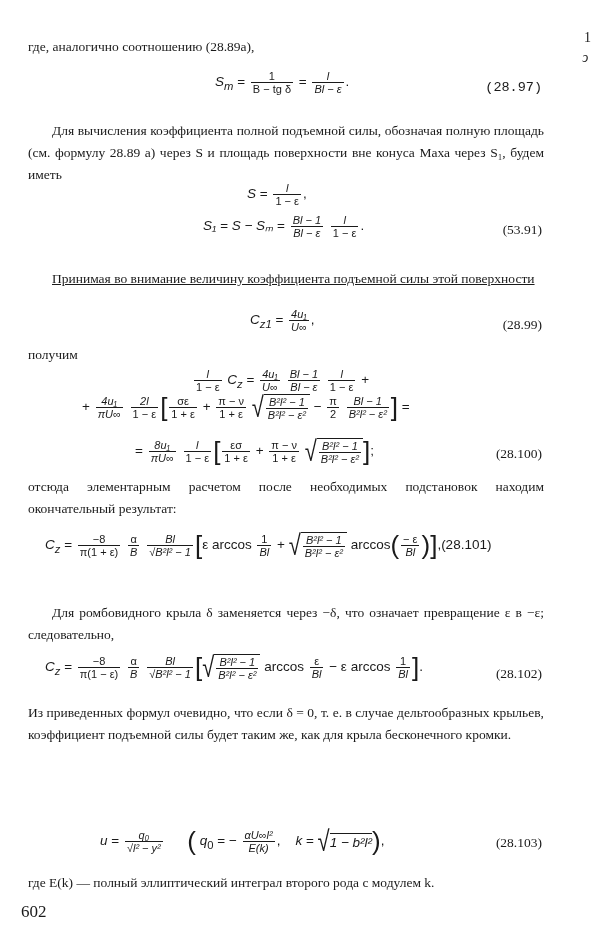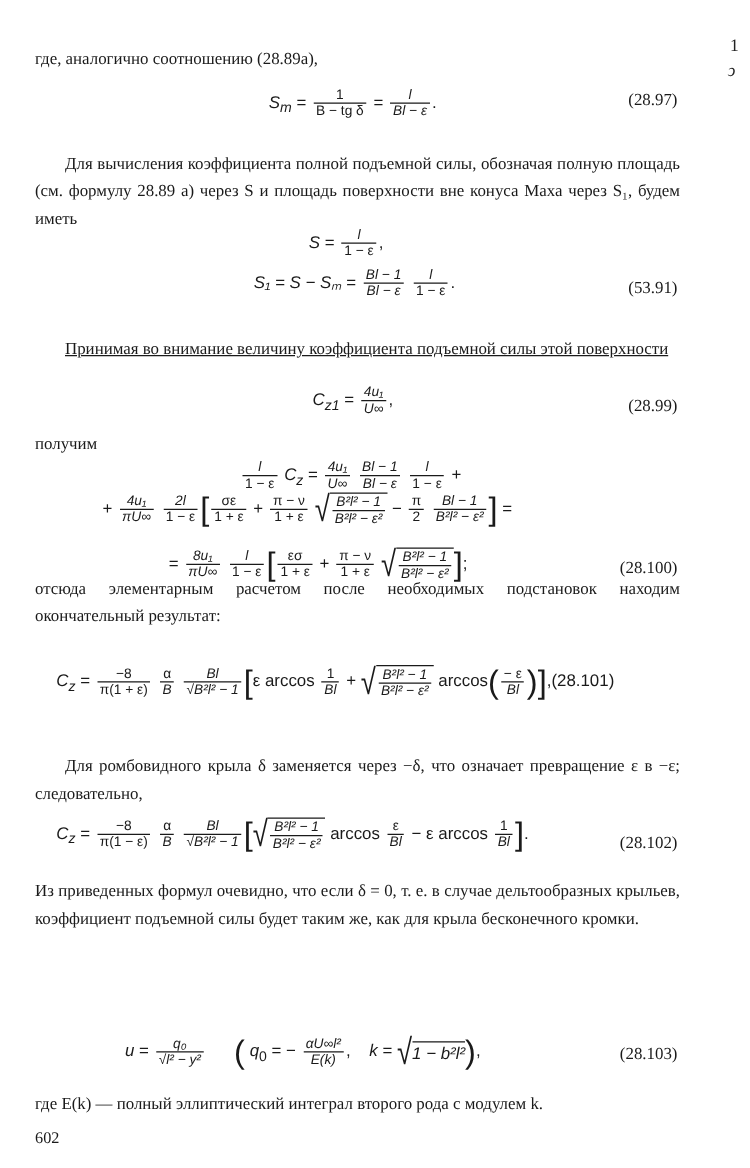--- a/index.html
+++ b/index.html
@@ -16,38 +16,38 @@
   .i { font-style:italic; }
   .frac { display:inline-block; vertical-align:middle; text-align:center; margin:0 2px; font-size:11px; line-height:12px; }
   .frac > span { display:block; padding:0 2px; }
   .frac > span.num { border-bottom:1px solid #1a1a1a; }
   .sqrt { display:inline-block; vertical-align:middle; }
   .sqrt .rad { display:inline-block; font-size:22px; vertical-align:middle; transform:scaleY(1.3); }
   .sqrt .body { display:inline-block; border-top:1px solid #1a1a1a; vertical-align:middle; padding-top:1px; }
   .br { font-size:26px; vertical-align:middle; font-weight:300; }
   .bold { font-weight:bold; }
   .margin-mark { position:absolute; font-size:14px; color:#222; }
-  .pagenum { position:absolute; left:28px; top:902px; font-size:13px; }
+  .pagenum { position:absolute; left:21px; top:902px; font-size:17px; }
 </style>
 </head>
 <body>
 
 <div class="page">
 
   <span class="margin-mark" style="left:584px;top:30px;">1</span>
   <span class="margin-mark" style="left:582px;top:50px;font-style:italic;">ↄ</span>
 
   <div class="txt" style="top:36px;">где, аналогично соотношению (28.89а),</div>
 
   <div class="eq" style="left:215px;top:70px;">
     <span class="i">S</span><sub class="i">m</sub> =
     <span class="frac"><span class="num">1</span><span>B − tg δ</span></span> =
     <span class="frac"><span class="num i">l</span><span class="i">Bl − ε</span></span>.
   </div>
-  <span class="eqnum" style="top:72px;">(28.97)</span>
+  <span class="eqnum" style="top:80px;font-family:Liberation Mono, monospace;">(28.97)</span>
 
   <div class="txt indent" style="top:120px;">Для вычисления коэффициента полной подъемной силы, обозначая полную площадь (см. формулу 28.89 а) через S и площадь поверхности вне конуса Маха через S₁, будем иметь</div>
 
   <div class="eq" style="left:247px;top:182px;">
     <span class="i">S</span> =
     <span class="frac"><span class="num i">l</span><span>1 − ε</span></span>,
   </div>
   <div class="eq" style="left:203px;top:214px;">
     <span class="i">S₁ = S − Sₘ</span> =
     <span class="frac"><span class="num i">Bl − 1</span><span class="i">Bl − ε</span></span>
@@ -83,21 +83,21 @@
   </div>
 
   <div class="eq" style="left:135px;top:436px;">
     = <span class="frac"><span class="num i">8u₁</span><span class="i">πU∞</span></span>
     <span class="frac"><span class="num i">l</span><span>1 − ε</span></span><span class="br">[</span><span class="frac"><span class="num">εσ</span><span>1 + ε</span></span> +
     <span class="frac"><span class="num">π − ν</span><span>1 + ε</span></span>
     <span class="sqrt"><span class="rad">√</span><span class="body"><span class="frac"><span class="num i">B²l² − 1</span><span class="i">B²l² − ε²</span></span></span></span><span class="br">]</span>;
   </div>
   <span class="eqnum" style="top:446px;">(28.100)</span>
 
-  <div class="txt" style="top:460px;font-family:Liberation Serif, serif;">отсюда элементарным расчетом после необходимых подстановок находим окончательный результат:</div>
+  <div class="txt" style="top:476px;font-family:Liberation Serif, serif;">отсюда элементарным расчетом после необходимых подстановок находим окончательный результат:</div>
 
   <div class="eq" style="left:45px;top:530px;">
     <span class="i">C</span><sub class="i">z</sub> =
     <span class="frac"><span class="num">−8</span><span>π(1 + ε)</span></span>
     <span class="frac"><span class="num">α</span><span class="i">B</span></span>
     <span class="frac"><span class="num i">Bl</span><span class="i">√<span>B²l² − 1</span></span></span><span class="br">[</span>ε <span>arccos</span>
     <span class="frac"><span class="num">1</span><span class="i">Bl</span></span> +
     <span class="sqrt"><span class="rad">√</span><span class="body"><span class="frac"><span class="num i">B²l² − 1</span><span class="i">B²l² − ε²</span></span></span></span>
     <span>arccos</span><span class="br">(</span><span class="frac"><span class="num">− ε</span><span class="i">Bl</span></span><span class="br">)</span><span class="br">]</span><span>,(28.101)</span>
   </div>

